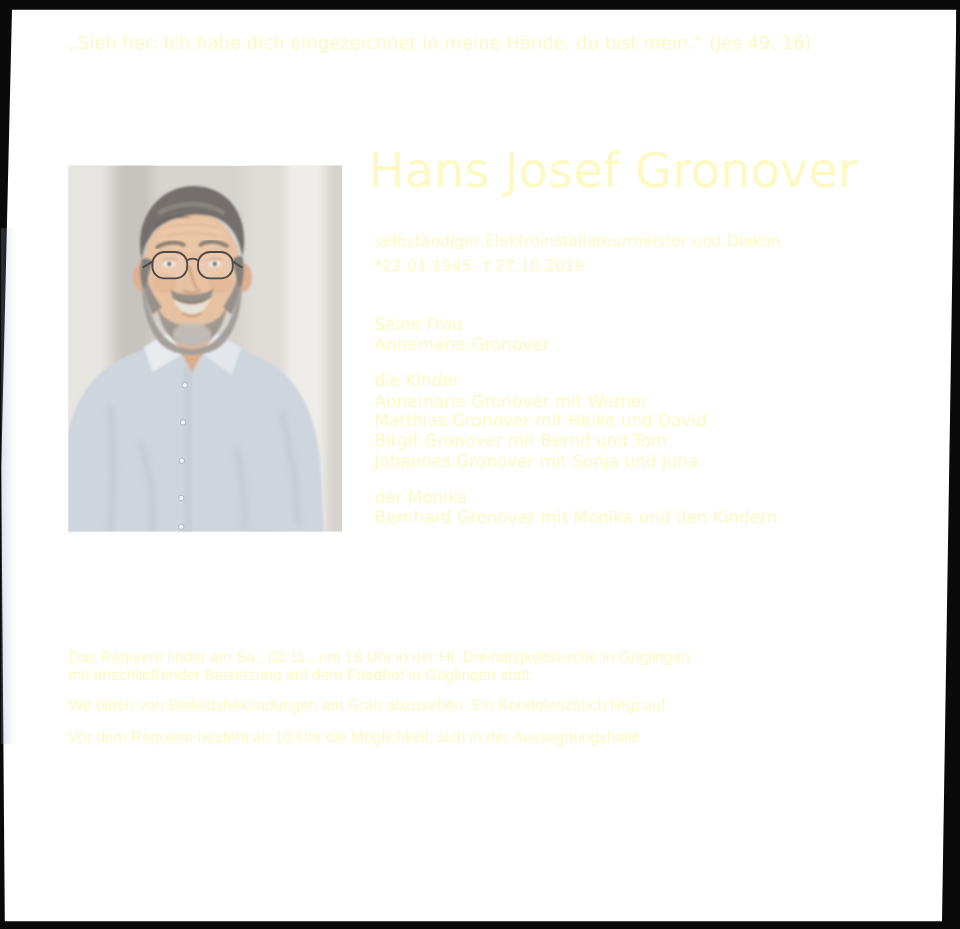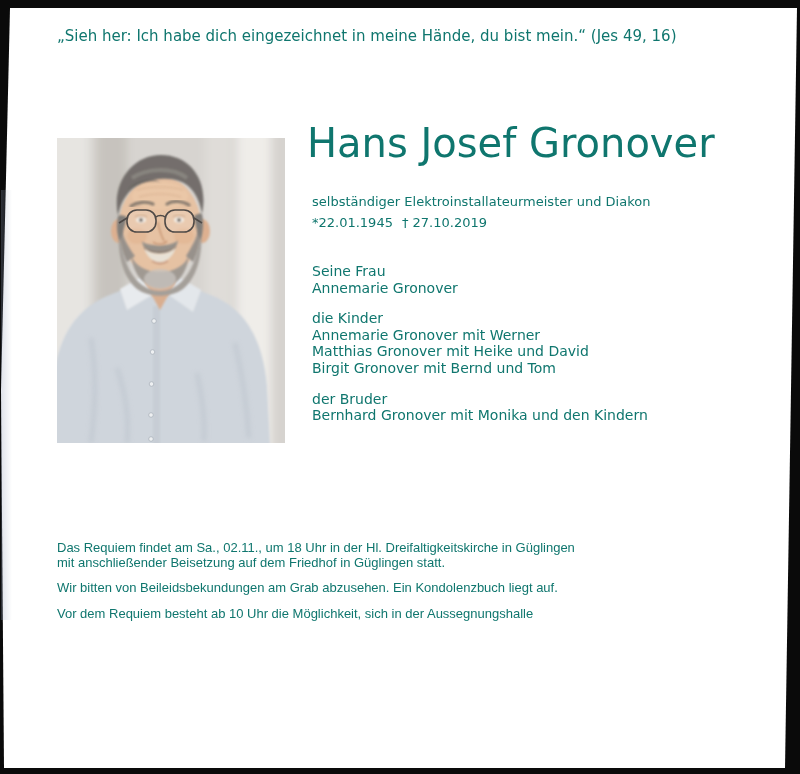--- a/index.html
+++ b/index.html
@@ -1,17 +1,17 @@
 <!DOCTYPE html>
 <html><head>
 <meta charset="utf-8">
 <style>
   html,body{margin:0;padding:0;background:#000;}
   .frame{position:relative;width:800px;height:774px;background:#0a0a0a;overflow:hidden;
-         font-family:"DejaVu Sans",sans-serif;color:#0f766e;}
+         font-family:"DejaVu Sans",sans-serif;color:#fef9c3;}
   .paper{position:absolute;inset:0;background:#ffffff;
          clip-path:polygon(10px 8px,797px 8px,791px 390px,785px 768px,4px 768px,1px 390px);}
   .edge-shade{position:absolute;left:1px;top:190px;width:11px;height:430px;
          background:linear-gradient(90deg,rgba(140,152,180,.28),rgba(140,152,180,0));}
   .quote{position:absolute;left:57px;top:27px;font-size:15px;line-height:18px;}
   .photo{position:absolute;left:57px;top:138px;width:228px;height:305px;}
   .photo svg{display:block;}
   .name{position:absolute;left:307px;top:122px;margin:0;font-size:40px;font-weight:400;
          line-height:1.05;white-space:nowrap;}
   .profession{position:absolute;left:312px;top:194px;font-size:13px;line-height:15px;}
@@ -166,23 +166,24 @@
   <div class="mourners">
     <div class="group">
       <div>Seine Frau</div>
       <div>Annemarie Gronover</div>
     </div>
     <div class="group">
       <div>die Kinder</div>
       <div>Annemarie Gronover mit Werner</div>
       <div>Matthias Gronover mit Heike und David</div>
       <div>Birgit Gronover mit Bernd und Tom</div>
+      <div>Johannes Gronover mit Sonja und Juna</div>
     </div>
     <div class="group">
-      <div>der Bruder</div>
+      <div>der Monika</div>
       <div>Bernhard Gronover mit Monika und den Kindern</div>
     </div>
   </div>
 
   <div class="notices">
     <p>
       <span style="display:block">Das Requiem findet am Sa., 02.11., um 18 Uhr in der Hl. Dreifaltigkeitskirche in Güglingen</span>
       <span style="display:block">mit anschließender Beisetzung auf dem Friedhof in Güglingen statt.</span>
     </p>
     <p>

